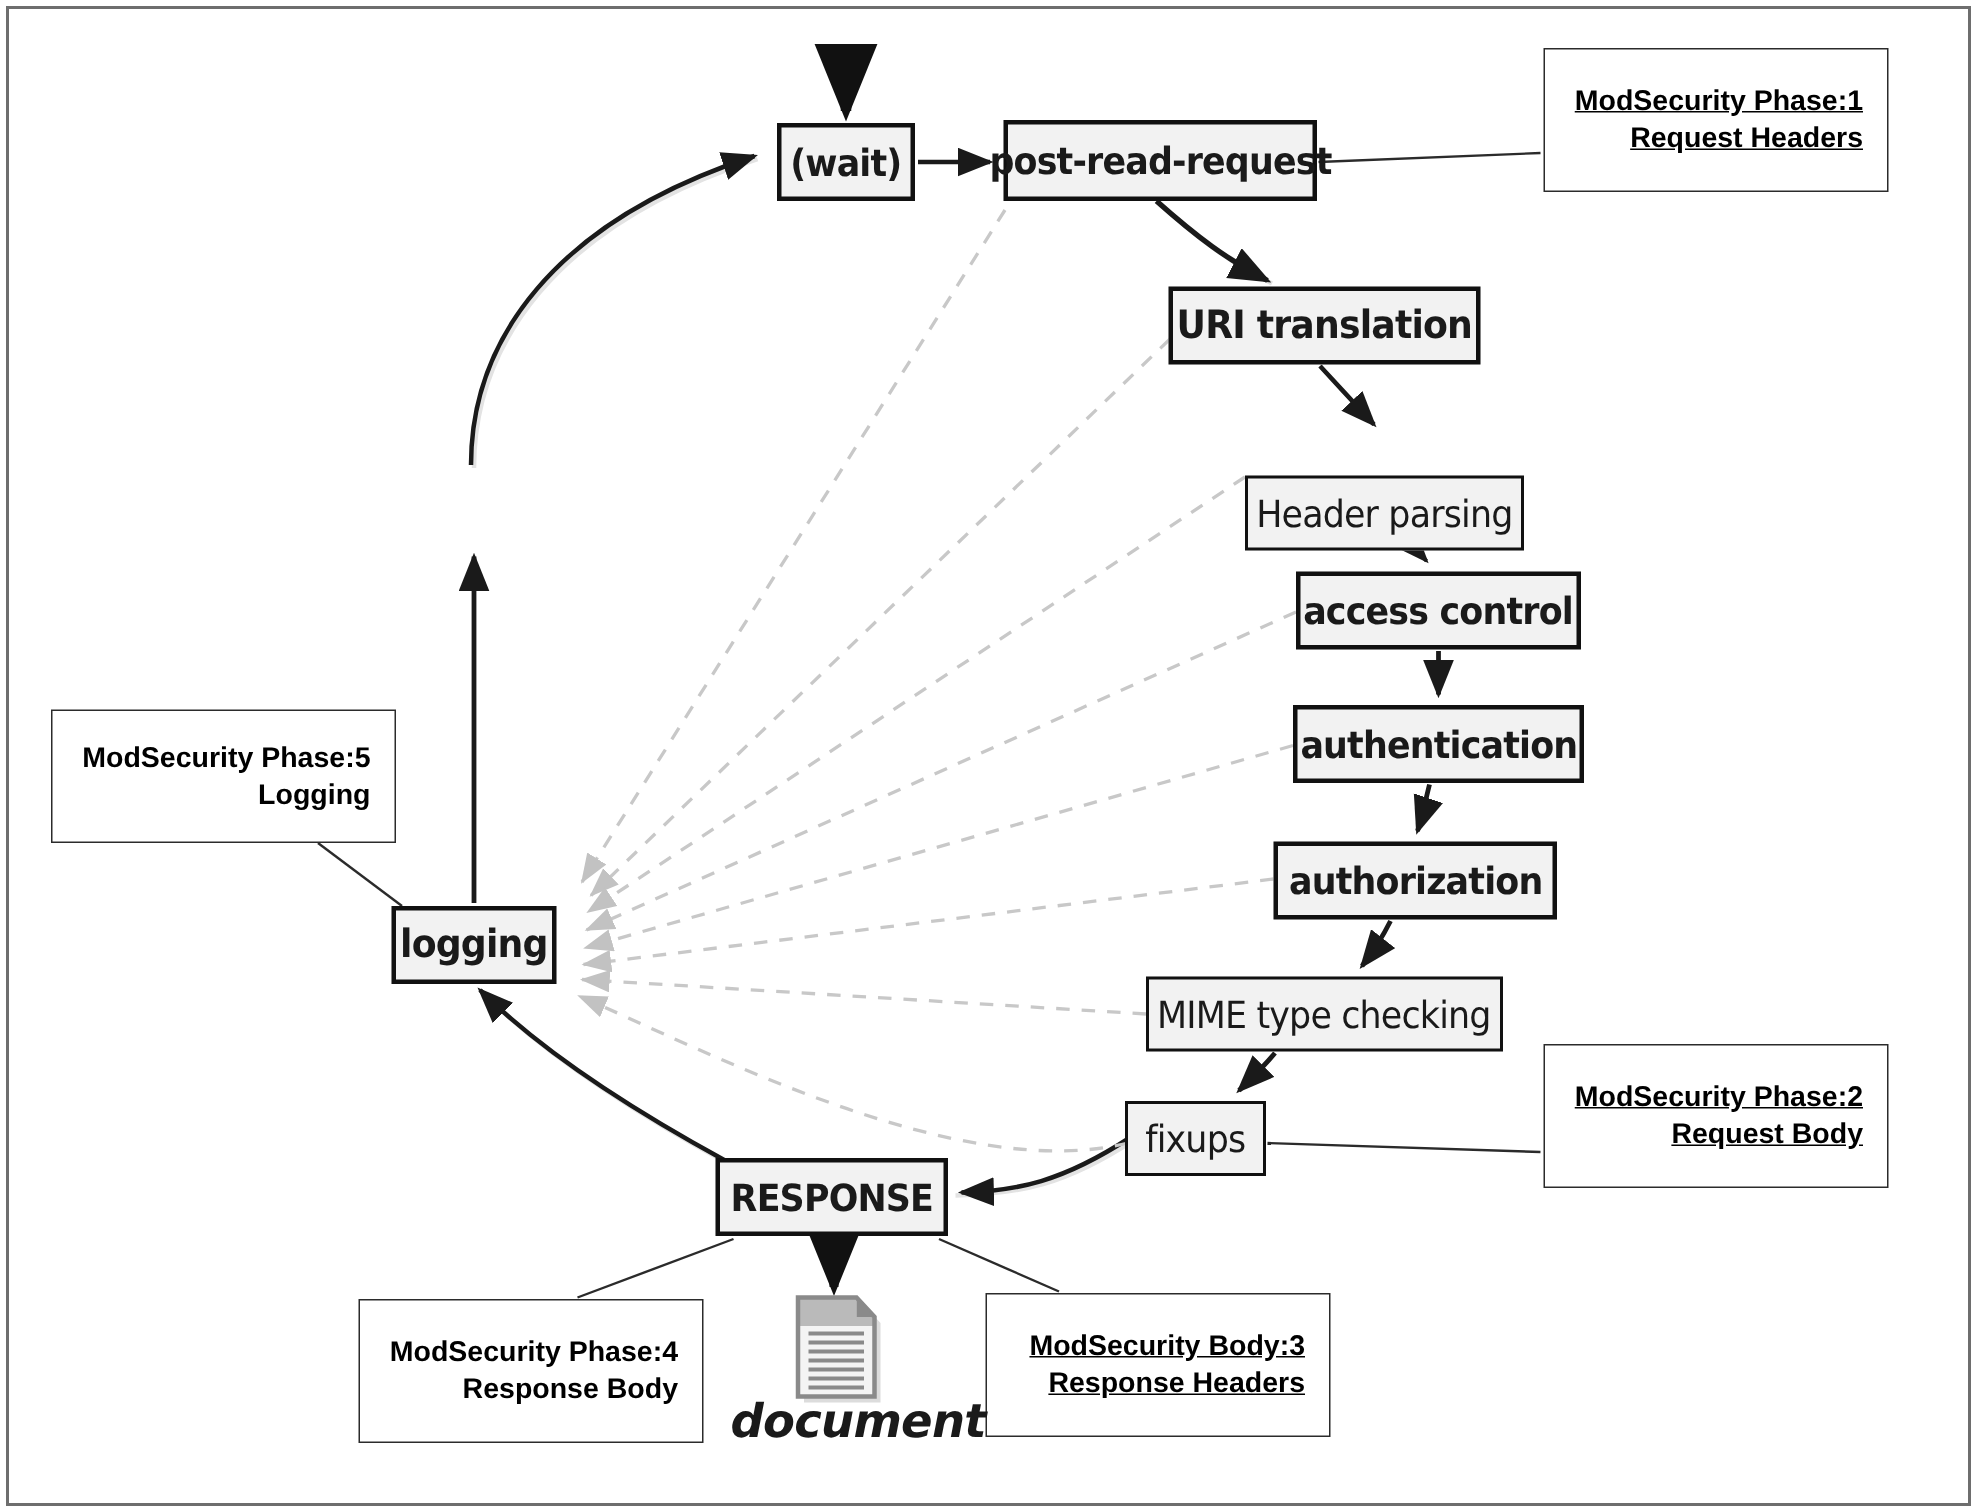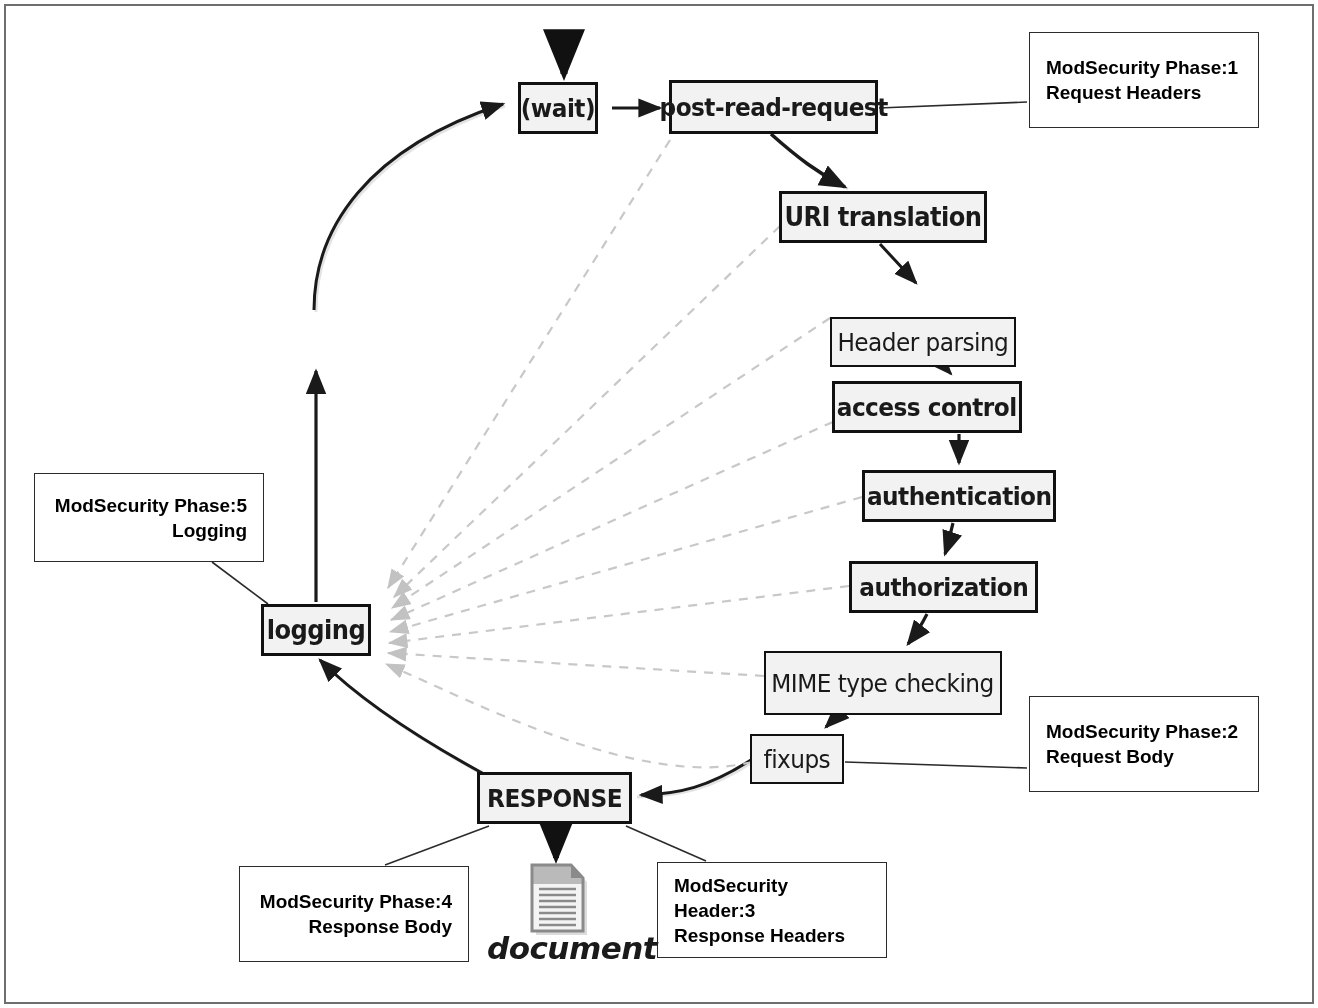--- a/index.html
+++ b/index.html
@@ -69,21 +69,21 @@
     font-family: "Liberation Sans", sans-serif;
     font-weight: bold;
     font-size: 19px;
     line-height: 25px;
     display: flex;
     flex-direction: column;
     justify-content: center;
     padding: 0 16px;
   }
   .callout.align-right { text-align: right; }
-  .callout.align-left  { text-align: left;  }
+  .callout.align-left  { text-align: right; text-decoration: underline;  }
 
   
   #document-icon {
     position: absolute;
     left: 527px;
     top: 862px;
     width: 66px;
     height: 78px;
   }
   #document-caption {
@@ -168,49 +168,49 @@
 
     <g stroke="#2b2b2b" stroke-width="1.6" fill="none">
       <line x1="1027" y1="102" x2="879" y2="108"></line>
       <line x1="212" y1="562" x2="268" y2="604"></line>
       <line x1="1027" y1="768" x2="845" y2="762"></line>
       <line x1="385" y1="865" x2="489" y2="826"></line>
       <line x1="706" y1="861" x2="626" y2="826"></line>
     </g>
   </svg>
 
-  <div class="node" style="left:518px; top:82px; width:80px; height:52px; font-size:25px;">
+  <div class="node" style="left:518px; top:82px; width:92px; height:52px; font-size:25px;">
     <span class="node-label">(wait)</span>
   </div>
 
   <div class="node" style="left:779px; top:191px; width:208px; height:52px; font-size:26px;">
     <span class="node-label">URI translation</span>
   </div>
 
   <div class="node" style="left:669px; top:80px; width:209px; height:54px; font-size:25px;">
     <span class="node-label">post-read-request</span>
   </div>
 
   <div class="node light" style="left:830px; top:291px; width:186px; height:50px; font-size:25px;margin-top:26px;">
     <span class="node-label">Header parsing</span>
   </div>
 
-  <div class="node" style="left:832px; top:381px; width:190px; height:52px; font-size:25px;">
+  <div class="node" style="left:864px; top:381px; width:190px; height:52px; font-size:25px;">
     <span class="node-label">access control</span>
   </div>
 
   <div class="node" style="left:862px; top:470px; width:194px; height:52px; font-size:25px;">
     <span class="node-label">authentication</span>
   </div>
 
   <div class="node" style="left:849px; top:561px; width:189px; height:52px; font-size:25px;">
     <span class="node-label">authorization</span>
   </div>
 
-  <div class="node light" style="left:764px; top:651px; width:238px; height:64px; font-size:25px;">
+  <div class="node light" style="left:764px; top:651px; width:238px; height:50px; font-size:25px;">
     <span class="node-label">MIME type checking</span>
   </div>
 
   <div class="node light" style="left:750px; top:734px; width:94px; height:50px; font-size:25px;">
     <span class="node-label">fixups</span>
   </div>
 
   <div class="node" style="left:477px; top:772px; width:155px; height:52px; font-size:25px;">
     <span class="node-label">RESPONSE</span>
   </div>
@@ -234,21 +234,21 @@
     <div>ModSecurity Phase:2</div>
     <div>Request Body</div>
   </div>
 
   <div class="callout align-right" style="left:239px; top:866px; width:230px; height:96px;">
     <div>ModSecurity Phase:4</div>
     <div>Response Body</div>
   </div>
 
   <div class="callout align-left" style="left:657px; top:862px; width:230px; height:96px;">
-    <div>ModSecurity Header:3</div>
+    <div>ModSecurity Body:3</div>
     <div>Response Headers</div>
   </div>
 
   <svg id="document-icon" viewBox="0 0 66 78" xmlns="http://www.w3.org/2000/svg">
 
     <path d="M9,7 L48,7 L60,20 L60,73 L9,73 Z" fill="#dcdcdc"></path>
 
     <path d="M5,3 L44,3 L56,16 L56,69 L5,69 Z" fill="#f4f4f4" stroke="#8a8a8a" stroke-width="3"></path>
 
     <path d="M44,3 L56,16 L44,16 Z" fill="#8a8a8a"></path>

